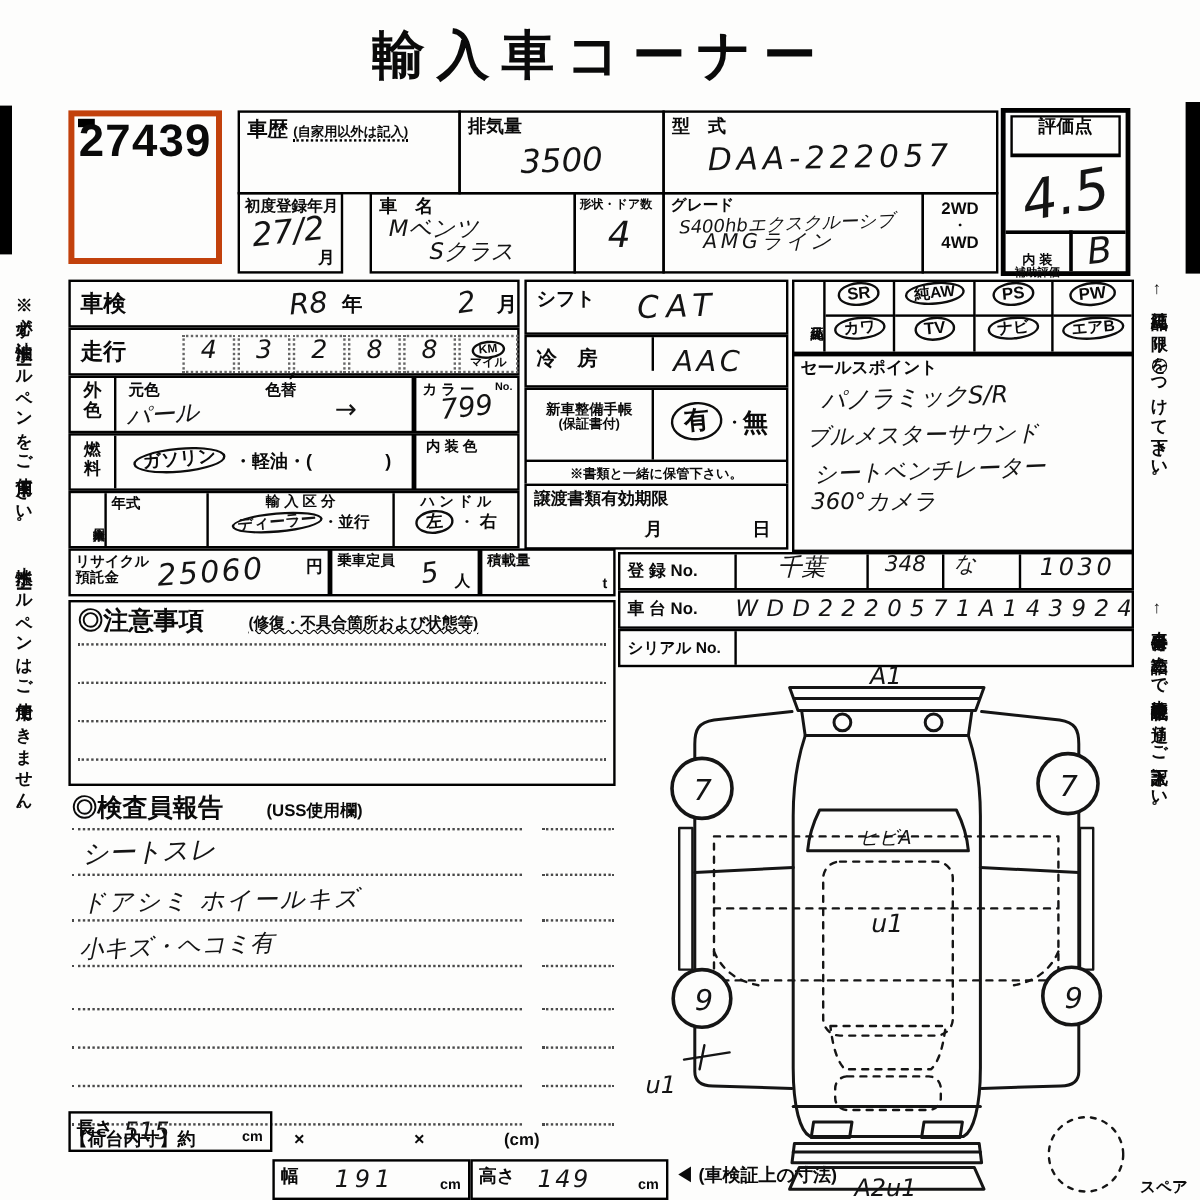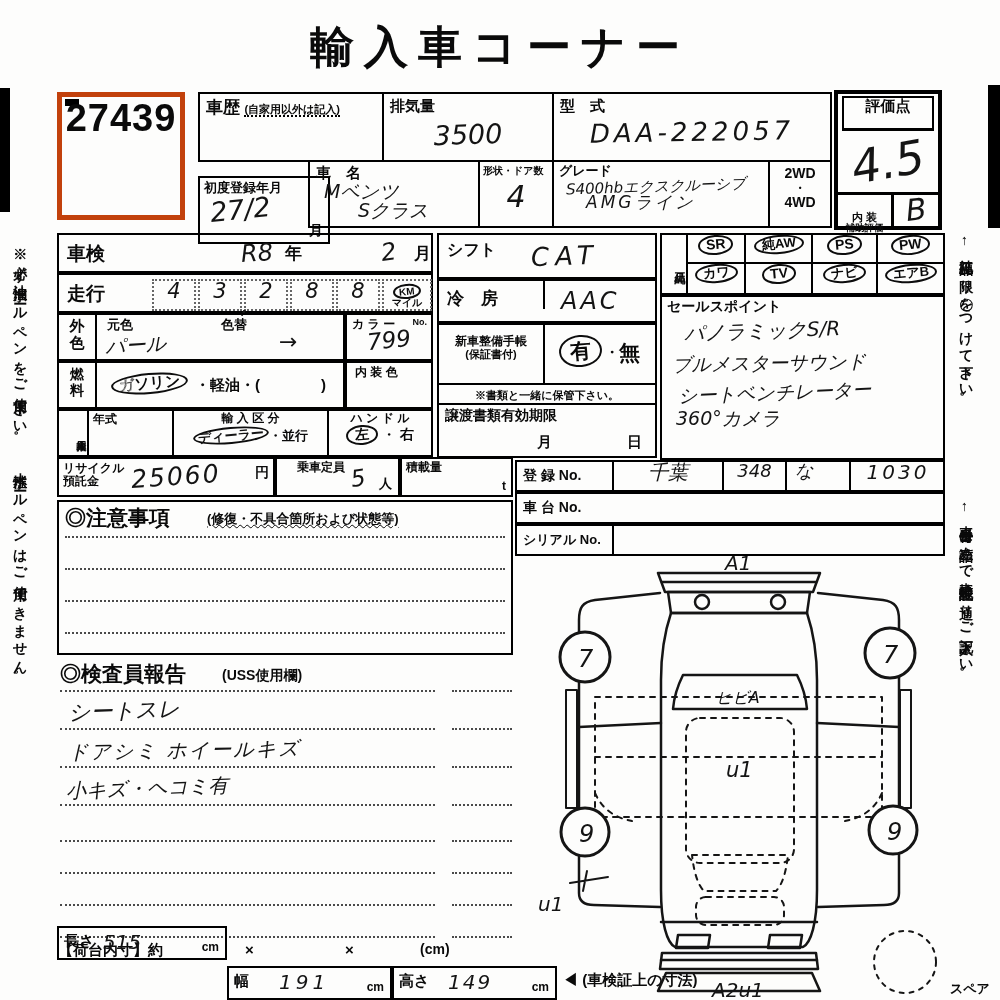--- a/index.html
+++ b/index.html
@@ -38,21 +38,21 @@
   </div>
   <div class="p b" style="left:382px;top:92px;width:172px;height:70px">
     <span class="lb" style="font-size:15px;margin:4px 0 0 6px;display:inline-block">排気量</span>
     <div class="hw" style="font-size:27px;text-align:center;margin-top:6px;transform:rotate(-2deg)">3500</div>
   </div>
   <div class="p b" style="left:552px;top:92px;width:280px;height:70px">
     <span class="lb" style="font-size:15px;margin:4px 0 0 6px;display:inline-block">型　式</span>
     <div class="hw" style="font-size:26px;text-align:center;margin-top:4px;letter-spacing:4px;transform:rotate(-1deg)">DAA-222057</div>
   </div>
 
-  <div class="p b" style="left:198px;top:176px;width:132px;height:68px">
+  <div class="p b" style="left:198px;top:160px;width:88px;height:68px">
     <div class="lb" style="font-size:13px;margin:3px 0 0 4px">初度登録年月</div>
     <span class="hw" style="font-size:27px;margin-left:10px;transform:rotate(-6deg);display:inline-block">27/2</span>
     <span class="lb" style="font-size:14px;position:absolute;right:5px;bottom:3px">月</span>
   </div>
   <div class="p b" style="left:308px;top:160px;width:172px;height:68px">
     <div class="lb" style="font-size:15px;margin:3px 0 0 6px">車　名</div>
     <div class="hw" style="font-size:19px;margin-left:14px">Mベンツ</div>
     <div class="hw" style="font-size:19px;margin-left:48px">Sクラス</div>
   </div>
   <div class="p b" style="left:478px;top:160px;width:76px;height:68px">
@@ -242,34 +242,35 @@
     <div class="p ctr" style="left:205px;top:0;width:63px;height:28px;border-left:2px solid #000">
         <span class="hw" style="font-size:18px">348</span>
       </div>
     <div class="p" style="left:268px;top:0;width:64px;height:28px;border-left:2px solid #000"><span class="hw" style="font-size:18px;margin-left:8px">な</span></div>
     <div class="p ctr" style="left:332px;top:0;width:96px;height:28px;border-left:2px solid #000">
         <span class="hw" style="font-size:20px;letter-spacing:3px">1030</span>
       </div>
   </div>
   <div class="p b" style="left:515px;top:492px;width:430px;height:32px">
     <span class="lb" style="font-size:14px;position:absolute;left:6px;top:6px">車 台 No.</span>
+    <span class="hw" style="font-size:19px;position:absolute;left:96px;top:4px;letter-spacing:7px;white-space:nowrap">WDD2220571A143924</span>
   </div>
   <div class="p b" style="left:515px;top:524px;width:430px;height:32px">
     <span class="lb" style="font-size:13px;position:absolute;left:6px;top:7px">シリアル No.</span>
     <div class="p" style="left:95px;top:0;width:0;height:28px;border-left:2px solid #000"></div>
   </div>
 
   <div class="p b" style="left:57px;top:457px;width:218px;height:40px">
     <div class="lb" style="font-size:12px;margin:3px 0 0 4px">リサイクル</div>
     <div class="lb" style="font-size:12px;margin-left:4px">預託金</div>
     <span class="hw" style="font-size:25px;position:absolute;left:72px;top:5px;letter-spacing:2px;transform:rotate(-4deg)">25060</span>
     <span class="lb" style="font-size:14px;position:absolute;right:4px;top:6px">円</span>
   </div>
   <div class="p b" style="left:275px;top:457px;width:125px;height:40px">
-    <div class="lb" style="font-size:12px;margin:2px 0 0 20px">乗車定員</div>
+    <div class="lb" style="font-size:12px;margin:2px 0 0 4px">乗車定員</div>
     <span class="hw" style="font-size:23px;position:absolute;left:74px;top:8px;transform:rotate(-8deg)">5</span>
     <span class="lb" style="font-size:13px;position:absolute;right:6px;bottom:3px">人</span>
   </div>
   <div class="p" style="left:57px;top:500px;width:456px;height:155px;border:2.5px solid #000">
     <span class="lb" style="font-size:21px;position:absolute;left:6px;top:4px">◎注意事項</span>
     <span class="lb" style="font-size:13px;position:absolute;left:148px;top:10px;text-decoration:underline wavy 1px">(修復・不具合箇所および状態等)</span>
     <div class="dot" style="left:6px;top:34px;width:440px"></div>
     <div class="dot" style="left:6px;top:66px;width:440px"></div>
     <div class="dot" style="left:6px;top:98px;width:440px"></div>
     <div class="dot" style="left:6px;top:130px;width:440px"></div>

